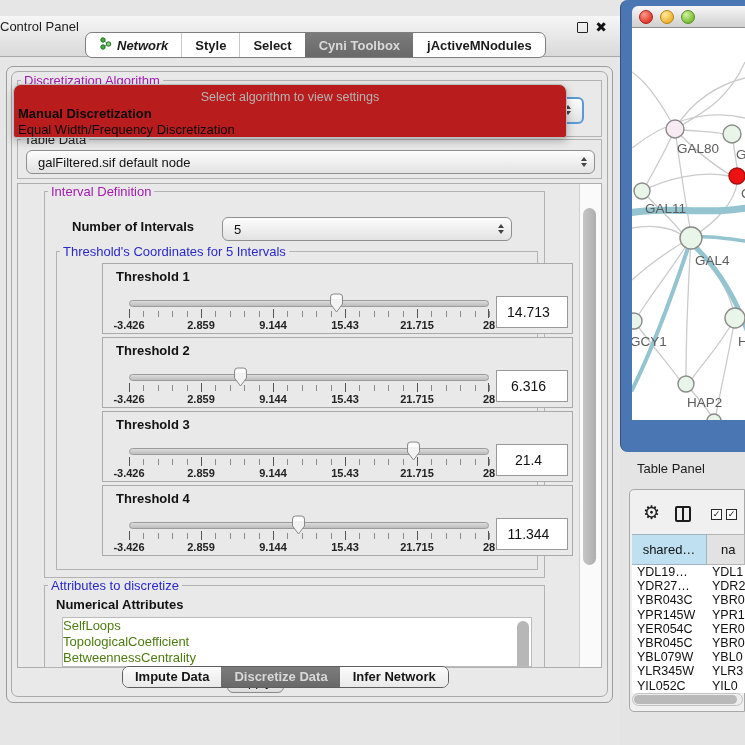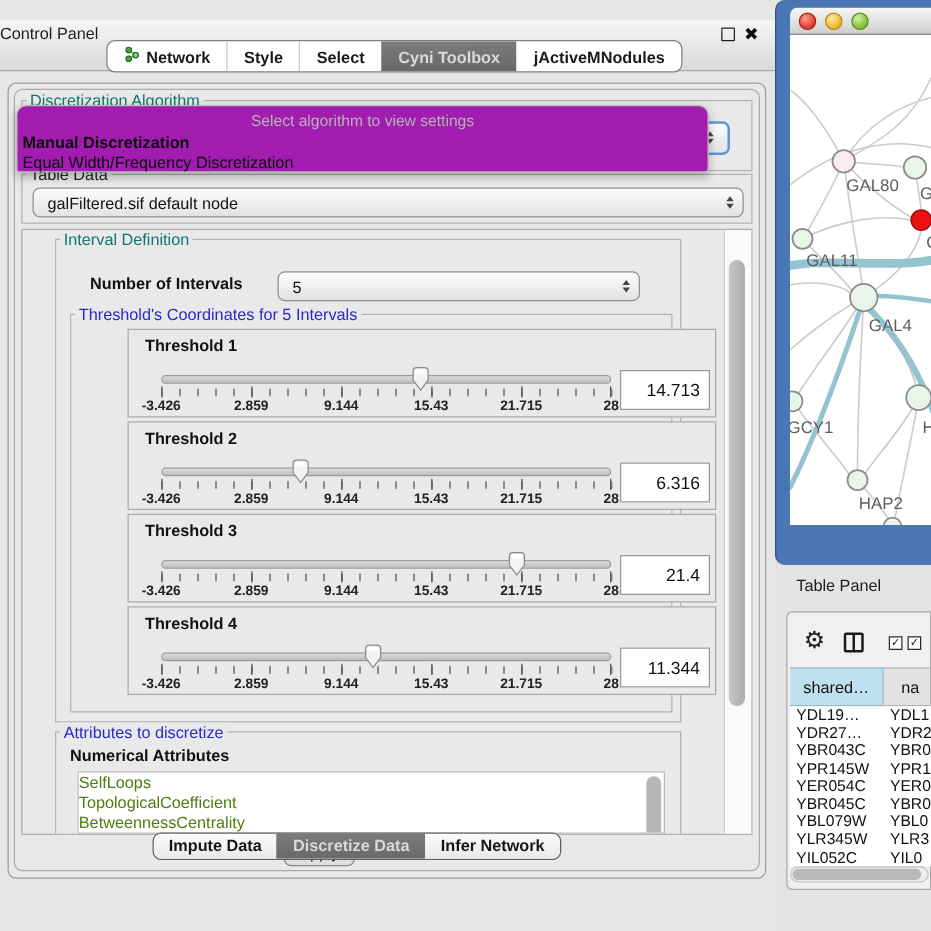--- a/index.html
+++ b/index.html
@@ -11,61 +11,61 @@
   .left-panel { position:absolute; left:0; top:0; width:620px; height:745px; background:#e6e6e6; }
   .titlebar { position:absolute; left:0; top:16px; width:620px; height:41px;
       background:linear-gradient(#f6f6f6,#d9d9d9); border-bottom:1px solid #a9a9a9;
       font-size:13px; color:#1c1c1c; line-height:22px; }
   .tb-float { position:absolute; left:577px; top:6px; width:11px; height:11px; border:1.6px solid #222; border-radius:1px; background:transparent; }
   .tb-close { position:absolute; left:593px; top:2px; width:16px; height:18px; font-size:14px; font-weight:bold; color:#111; line-height:18px; text-align:center; }
 
   .tabbar { position:absolute; left:85px; top:32px; height:26px; display:flex;
       background:#fff; border:1px solid #7e7e7e; border-radius:7px; overflow:hidden; }
   .tabbar .seg { display:flex; align-items:center; gap:5px; padding:0 13px; font-size:13px; font-weight:bold; color:#1a1a1a; border-left:1px solid #c9c9c9; }
-  .tabbar .seg:first-child { border-left:none; }
+  .tabbar .seg:first-child { border-left:none;font-style:italic; }
   .tabbar .seg.sel { background:linear-gradient(#7b7b7b,#696969); color:#d9d9d9; border-left-color:transparent; }
   .tabbar .seg.sel + .seg { border-left-color:transparent; }
 
   .outer-box { position:absolute; left:6px; top:66px; width:607px; height:637px; border:1px solid #9c9c9c; border-radius:7px; background:#e9e9e9; }
   .inner-box { position:absolute; left:11px; top:71px; width:597px; height:626px; border:1px solid #ababab; border-radius:7px; background:#e9e9e9; }
 
   .gtitle { position:absolute; font-size:13px; background:#e9e9e9; padding:0 3px; white-space:nowrap; }
-  .green { color:#0f766e;text-align:right; }
+  .green { color:#a21caf;text-align:right; }
   .blue { color:#2929cc; }
   .groupbox { position:absolute; border:1px solid #b3b3b3; background:#e9e9e9; }
 
   
   .combo { position:absolute; background:linear-gradient(#fdfdfd,#e2e2e2); border:1px solid #8f8f8f; border-radius:6px; font-size:13px; color:#111; display:flex; align-items:center; }
   .combo .cval { padding-left:11px; flex:1; }
   .spinner { width:20px; display:flex; flex-direction:column; align-items:center; gap:2px; }
   .arr-up { width:0; height:0; border-left:3.5px solid transparent; border-right:3.5px solid transparent; border-bottom:4.5px solid #444; }
   .arr-dn { width:0; height:0; border-left:3.5px solid transparent; border-right:3.5px solid transparent; border-top:4.5px solid #444; }
 
   .algo-combo { position:absolute; left:26px; top:97px; width:558px; height:27px; border:2px solid #5b9ad8; border-radius:6px; background:linear-gradient(#fdfdfd,#e2e2e2); }
 
-  .popup { position:absolute; left:13px; top:84px; width:554px; height:54px; background:#a21caf; border:1px solid #bdbdbd; border-radius:8px 8px 3px 3px; box-shadow:0 3px 8px rgba(0,0,0,.28); z-index:30;padding-left:48px; }
+  .popup { position:absolute; left:13px; top:84px; width:554px; height:54px; background:#b91c1c; border:1px solid #bdbdbd; border-radius:8px 8px 3px 3px; box-shadow:0 3px 8px rgba(0,0,0,.28); z-index:30;padding-left:48px; }
   .popup .hint { position:absolute; left:0; top:5px; width:100%; text-align:center; font-size:12.5px; color:#b4b4b4; }
   .popup .opt { position:absolute; left:3px; width:546px; height:16px; font-size:13px; color:#0a0a0a; padding-left:1px; }
 
   .scrollpane { position:absolute; left:17px; top:183px; width:585px; height:485px; border:1px solid #adadad; background:#e9e9e9; }
   .vtrack { position:absolute; left:579px; top:184px; width:22px; height:483px; background:#fafafa; border-left:1px solid #cfcfcf; }
   .vthumb { position:absolute; left:583px; top:208px; width:13px; height:357px; background:linear-gradient(90deg,#c6c6c6,#aeaeae); border-radius:7px; }
 
   .noi-label { position:absolute; left:72px; top:219px; font-size:13px; font-weight:bold; color:#111; }
 
   
   .trow { position:absolute; left:62px; width:471px; height:71px; border:1px solid #aaa; background:#e9e9e9;margin-left:40px; }
   .trtitle { position:absolute; left:13px; top:5px; font-size:13px; font-weight:bold; color:#111; }
   .track { position:absolute; left:26px; top:36px; width:360px; height:7px; border:1px solid #9b9b9b; border-radius:4px; background:linear-gradient(#dcdcdc,#bdbdbd); }
   .thumb { position:absolute; top:29px; width:15px; height:20px; }
   .minorticks { position:absolute; left:26px; top:47px; width:361px; height:6px;
       background-image:repeating-linear-gradient(to right,#8a8a8a 0px,#8a8a8a 1px,transparent 1px,transparent 14.4px); }
   .majortick { position:absolute; top:45px; width:1px; height:9px; background:#555; }
   .ticklabel { position:absolute; top:55px; transform:translateX(-50%); font-size:11px; font-weight:bold; color:#222; white-space:nowrap; }
-  .valbox { position:absolute; left:393px; top:32px; width:72px; height:32px; background:#fff; border:1px solid #9a9a9a; font-size:14px; color:#111; text-align:right; line-height:30px; padding-right:7px; }
+  .valbox { position:absolute; left:393px; top:32px; width:72px; height:32px; background:#fff; border:1px solid #9a9a9a; font-size:14px; color:#111; text-align:center; line-height:30px; padding-right:7px; }
 
   .attr-sub { position:absolute; left:56px; top:597px; font-size:13px; font-weight:bold; color:#111; }
   .listbox { position:absolute; left:62px; top:617px; width:470px; height:50px; background:#fff; border:1px solid #bbb; overflow:hidden; }
   .listbox .li { font-size:13px; color:#4d7c0f; padding-left:0; line-height:16px; }
   .list-thumb { position:absolute; left:454px; top:3px; width:12px; height:60px; background:#b7b7b7; border-radius:6px; }
 
   .apply-btn { position:absolute; left:227px; top:671px; width:57px; height:22px; background:linear-gradient(#fefefe,#dcdcdc); border:1px solid #8a8a8a; border-radius:6px; font-size:13px; color:#111; text-align:center; line-height:20px; }
 
   .bottom-tabs { position:absolute; left:122px; top:666px; height:22px; display:flex; background:#fff; border:1px solid #5e5e5e; border-radius:7px; overflow:hidden; }
   .bottom-tabs .seg { padding:0 12px; line-height:20px; font-size:13px; font-weight:bold; color:#161616; background:linear-gradient(#fbfbfb,#e9e9e9); border-left:1px solid #bbb; }

